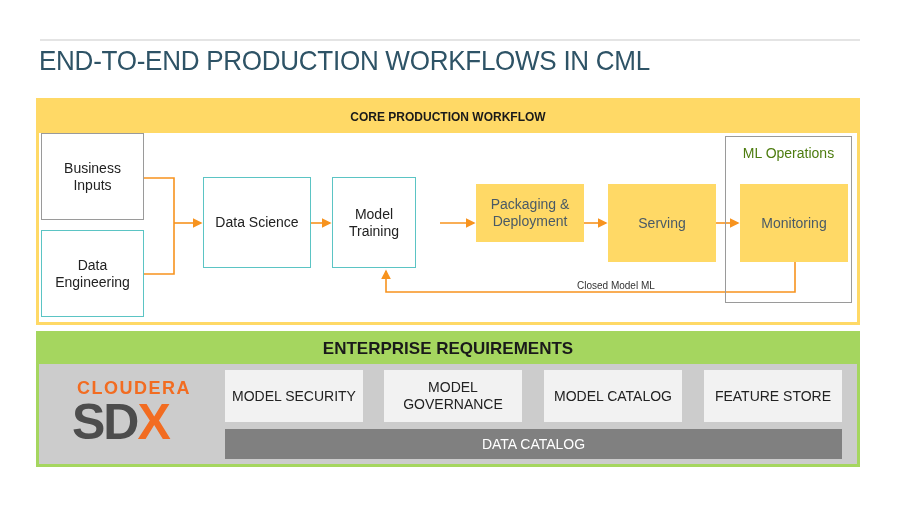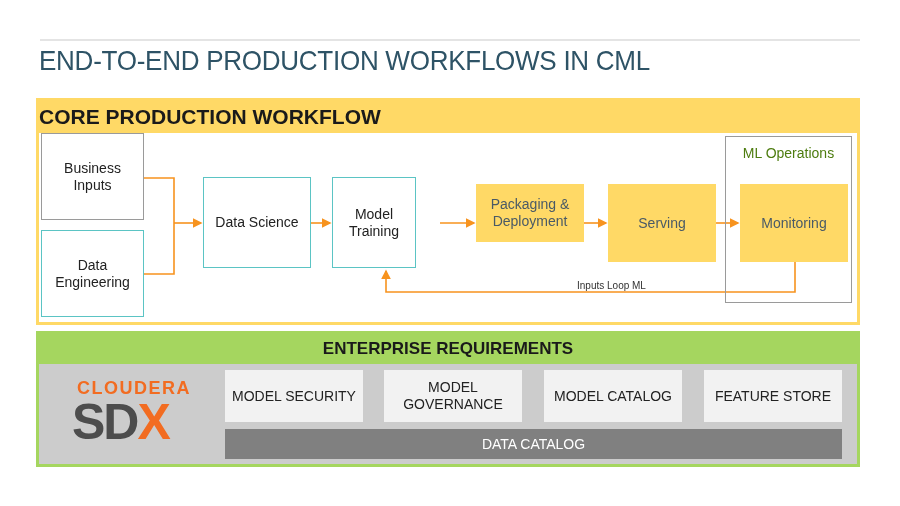--- a/index.html
+++ b/index.html
@@ -4,21 +4,21 @@
 <style>
   html, body { margin:0; padding:0; }
   body { width:900px; height:506px; background:#ffffff; position:relative; overflow:hidden;
          font-family:"Liberation Sans", sans-serif; }
   .topline { position:absolute; left:40px; top:39px; width:820px; height:2px; background:#e4e4e4; }
   .title { position:absolute; left:39px; top:45px; font-size:28px; color:#2e5366; letter-spacing:-0.3px;
            font-family:"Liberation Sans", sans-serif; transform:scaleX(0.93); transform-origin:left; white-space:nowrap; }
   .core { position:absolute; left:36px; top:98px; width:824px; height:227px; border:3px solid #ffd966;
           box-sizing:border-box; background:#fff; }
   .core-head { position:absolute; left:0; top:0; right:0; height:32px; background:#ffd966;
-               line-height:32px; font-weight:bold; font-size:21px; color:#1a1a1a; }
+               text-align:center; line-height:32px; font-weight:bold; font-size:12px; color:#1a1a1a; }
   .box { position:absolute; box-sizing:border-box; display:flex; align-items:center; justify-content:center;
          text-align:center; font-size:14px; color:#222; line-height:17px; }
   .gray { border:1.5px solid #9a9a9a; background:#fff; }
   .teal { border:1.5px solid #5bc4c4; background:#fff; }
   .yellow { background:#ffd966; color:#4a5a66; }
   .mlops { position:absolute; border:1.5px solid #9a9a9a; box-sizing:border-box; }
   .mlops-label { position:absolute; top:8px; left:0; right:0; text-align:center; font-size:14px; color:#4d7c0f; }
   .loop-label { position:absolute; font-size:10px; color:#333; }
   svg.arrows { position:absolute; left:0; top:0; }
   .ent { position:absolute; left:36px; top:331px; width:824px; height:136px; border:3px solid #a5d65f;
@@ -68,21 +68,21 @@
 </div>
 
 <div class="box gray" style="left: 41px; top: 133px; width: 103px; height: 87px; padding: 0px 28px;">Business Inputs</div>
 <div class="box teal" style="left: 41px; top: 230px; width: 103px; height: 87px; padding: 0px 10px;">Data Engineering</div>
 <div class="box teal" style="left: 203px; top: 177px; width: 108px; height: 91px; padding: 0px 10px;">Data Science</div>
 <div class="box teal" style="left: 332px; top: 177px; width: 84px; height: 91px; padding: 0px 10px;">Model Training</div>
 <div class="box yellow" style="left: 476px; top: 184px; width: 108px; height: 58px; padding: 4px 10px;">Packaging &amp; Deployment</div>
 <div class="box yellow" style="left: 608px; top: 184px; width: 108px; height: 78px; padding: 0px 10px;">Serving</div>
 <div class="box yellow" style="left: 740px; top: 184px; width: 108px; height: 78px; padding: 0px 10px;">Monitoring</div>
 
-<div class="loop-label" style="left:577px; top:280px;">Inputs Loop ML</div>
+<div class="loop-label" style="left:577px; top:280px;">Closed Model ML</div>
 
 <div class="ent">
   <div class="ent-head">ENTERPRISE REQUIREMENTS</div>
   <div class="logo-cloudera">CLOUDERA</div>
   <div class="logo-sdx"><span>SD</span><span class="x">X</span></div>
   <div class="req" style="left:186px; width:138px;">MODEL SECURITY</div>
   <div class="req" style="left:505px; width:138px;">MODEL CATALOG</div>
   <div class="req" style="left:345px; width:138px;">MODEL GOVERNANCE</div>
   <div class="req" style="left:665px; width:138px;">FEATURE STORE</div>
   <div class="catalog">DATA CATALOG</div>

